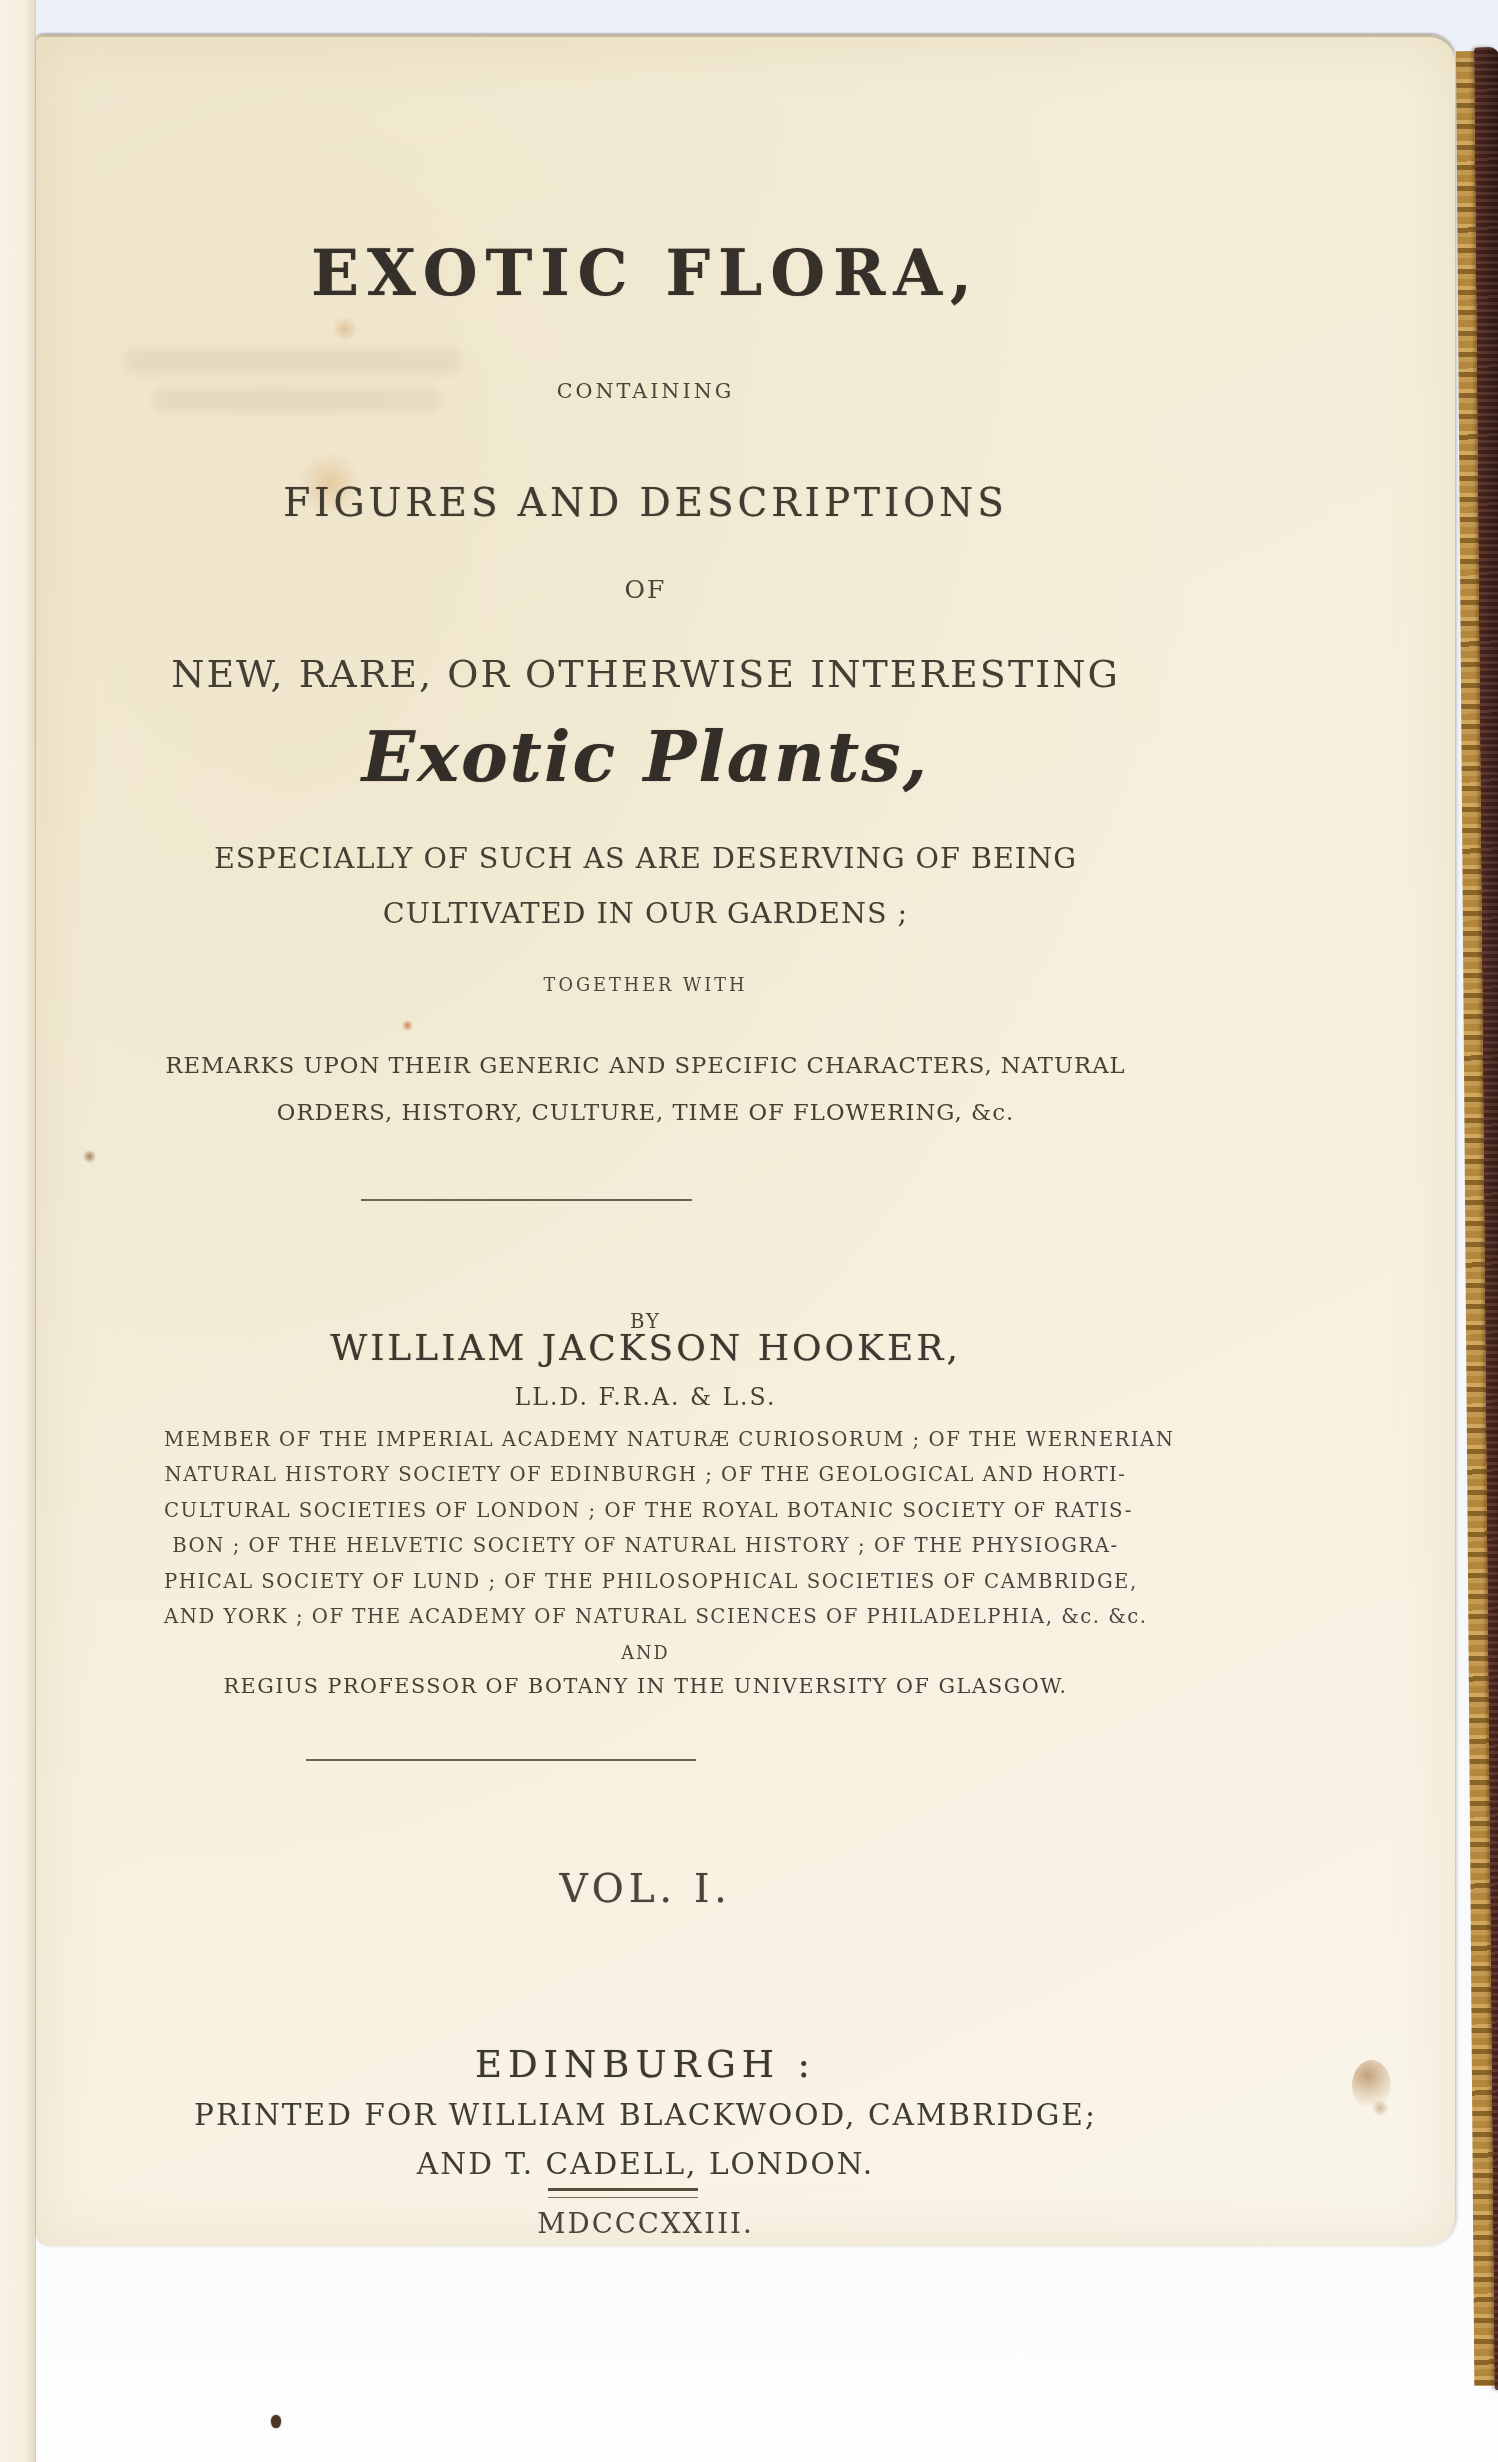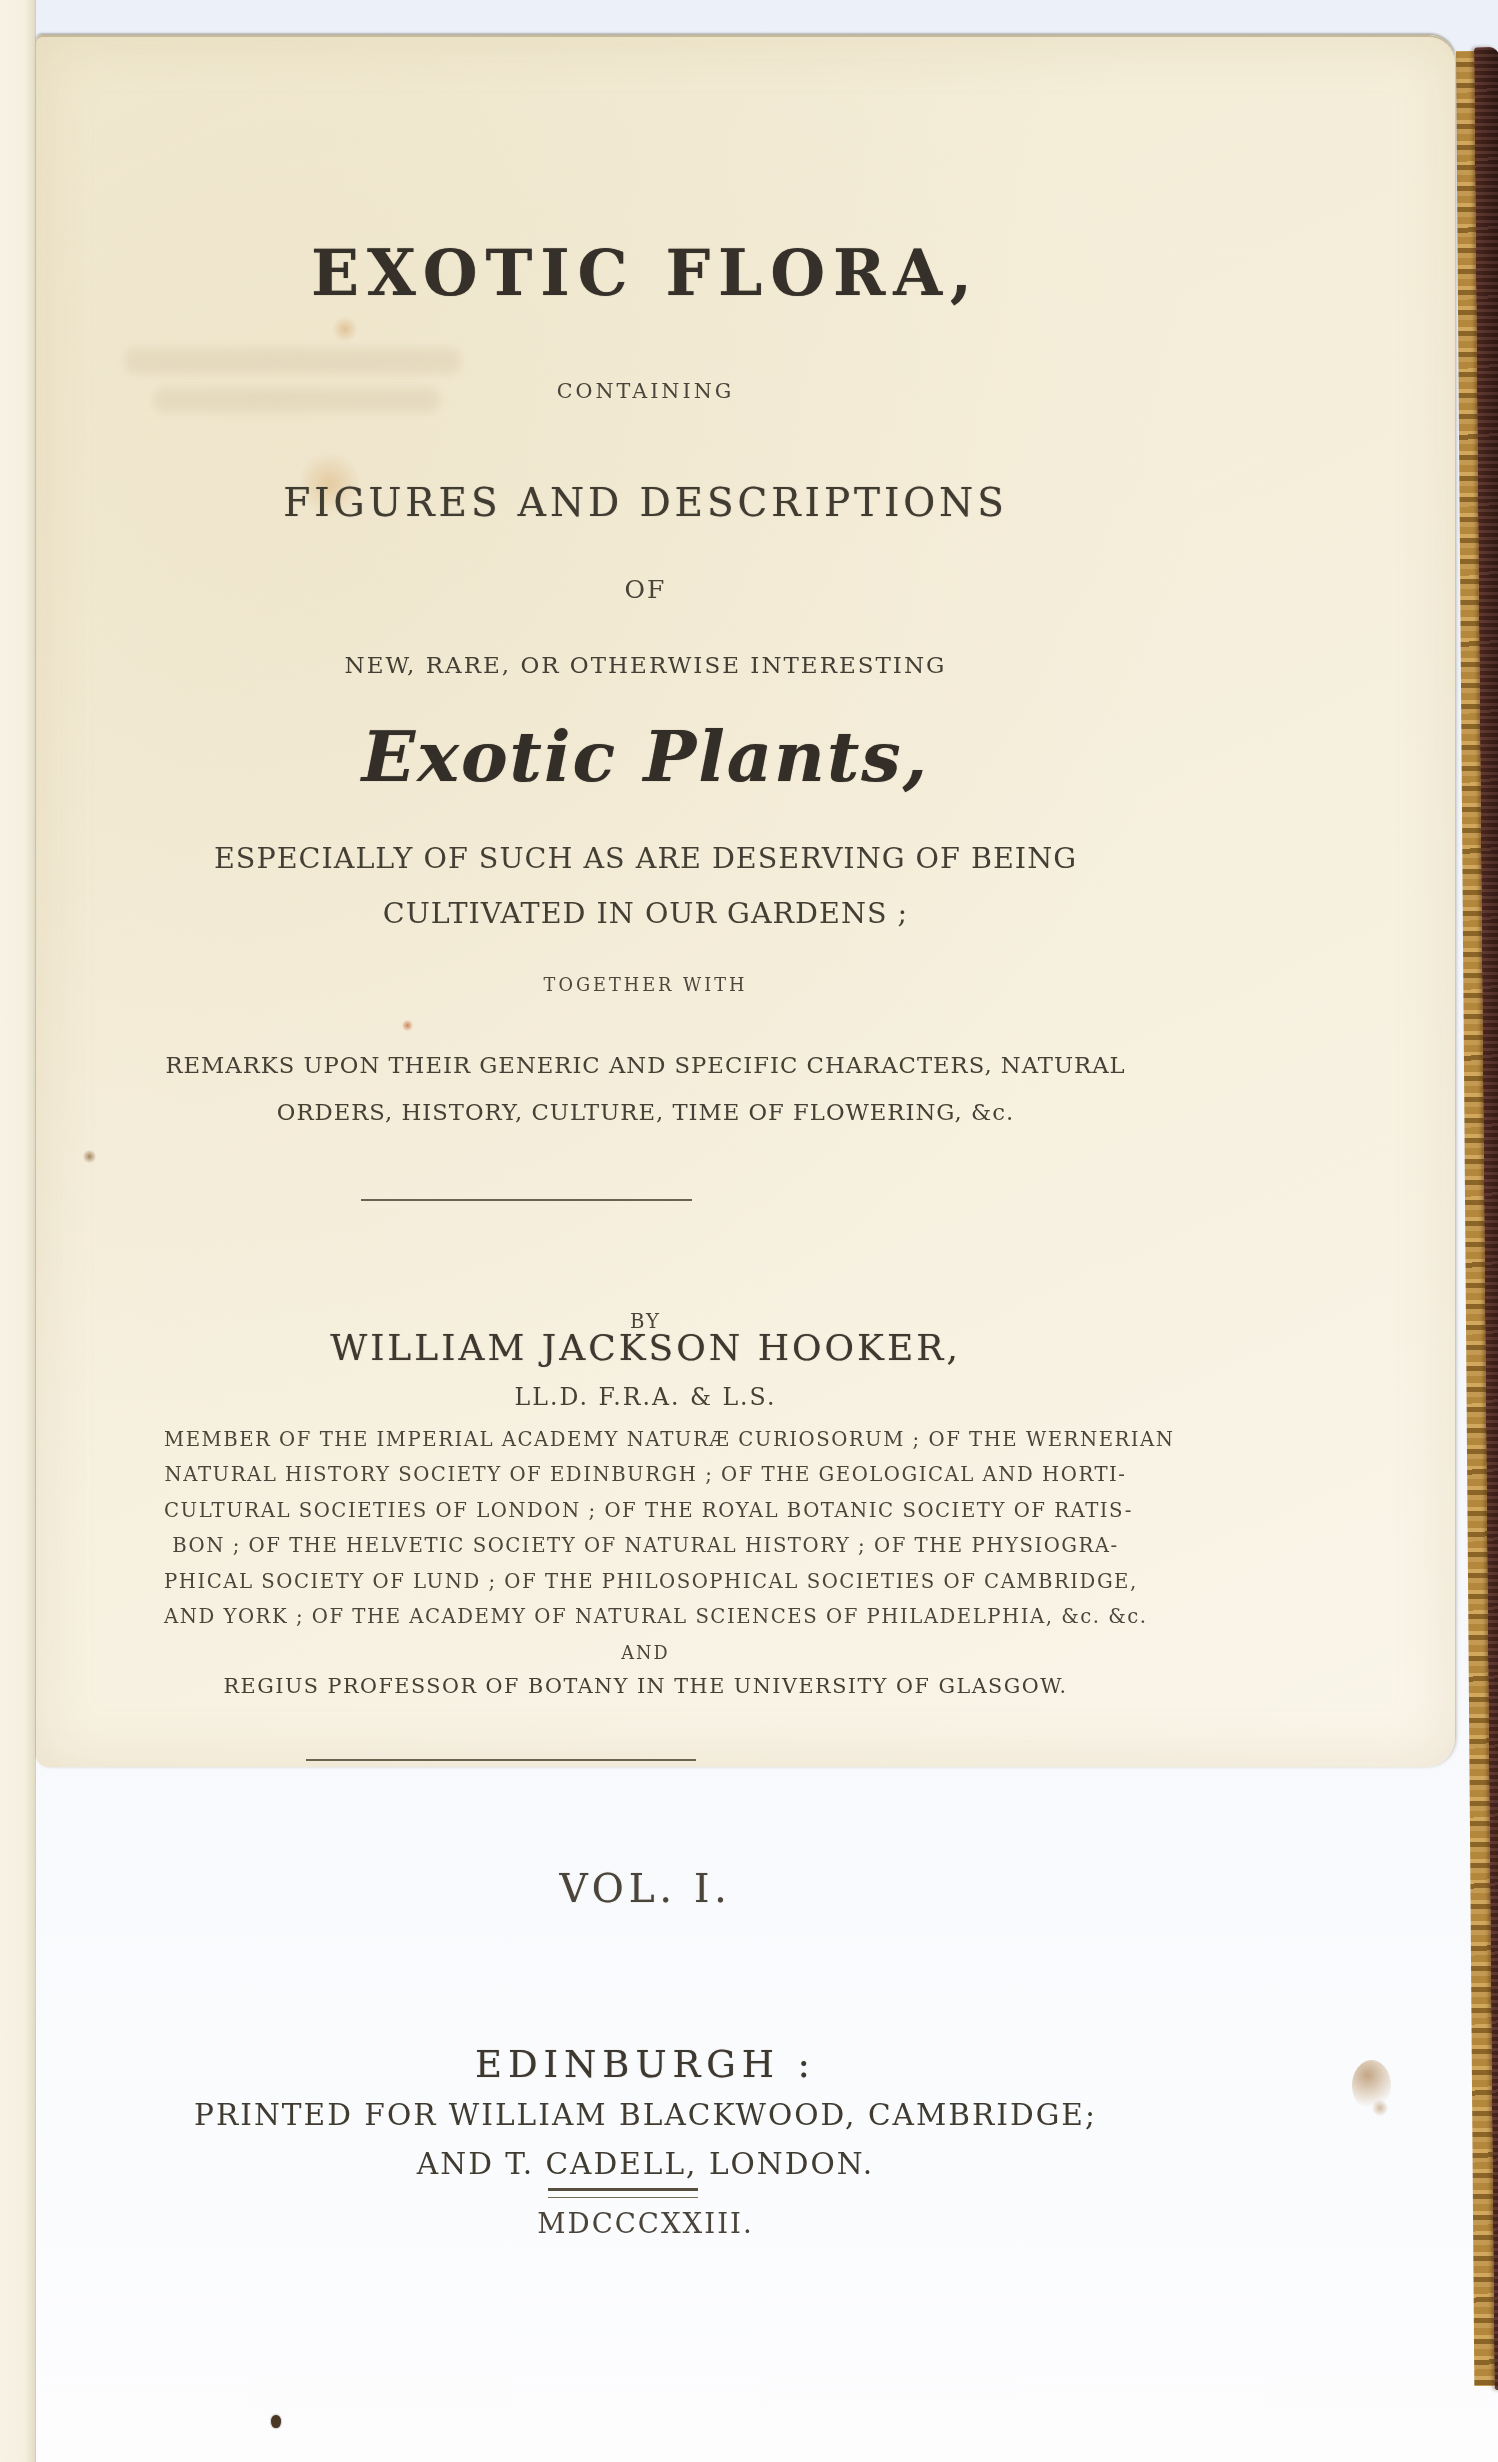--- a/index.html
+++ b/index.html
@@ -27,36 +27,36 @@
     transform:rotate(-0.5deg);transform-origin:top right;
     background:
       repeating-linear-gradient(180deg,rgba(255,255,255,0.06) 0 3px,rgba(0,0,0,0.18) 3px 6.9px),
       linear-gradient(90deg,#5a2f25 0%,#46241c 45%,#351a14 100%);
     border-radius:3.9px 9.9px 9.9px 3.9px;
     box-shadow:-2px 0 3.9px rgba(60,30,15,0.4);
     z-index:1;
   }
   
   .page{
-    position:absolute;left:36px;top:35px;width:1419px;height:1732px;
+    position:absolute;left:36px;top:35px;width:1419px;height:2211px;
     background:
       radial-gradient(ellipse at 18% 25%, rgba(215,195,150,0.18), rgba(0,0,0,0) 55%),
       linear-gradient(155deg,#f2ebd4 0%,#f5eeda 35%,#f7f1e1 70%,#faf5ea 100%);
     border-radius:5.9px 25.6px 29.6px 11.8px;
     box-shadow:inset 0 0 59px rgba(190,168,118,0.22), inset 0 2px 0 #c9bd9d, 0 -2px 2px rgba(90,80,60,0.35), 2px 0 3px rgba(120,100,70,0.25);
     z-index:2;
   }
   .textcol{position:absolute;left:128px;top:0;width:963px;}
   .line{position:absolute;left:0;width:100%;text-align:center;color:#3f3a30;white-space:nowrap;}
   .soft{text-shadow:0 0 1px rgba(70,60,45,0.55);}
   .t-title      {top:201px; font-size:63px; font-weight:bold; letter-spacing:7.9px;  color:#35312a;}
   .t-containing {top:344px; font-size:20.7px; letter-spacing:3px;  color:#4a443a;}
   .t-figures    {top:445px; font-size:39px; letter-spacing:3.9px;  color:#413c32;}
   .t-of         {top:540px; font-size:25px; letter-spacing:2px;  color:#4a443a;}
-  .t-newrare    {top:617px; font-size:23px; letter-spacing:2px;  color:#443f35;}
+  .t-newrare    {top:617px; font-size:38px; letter-spacing:2px;  color:#443f35;}
   .t-plants     {top:680px; font-size:70px; font-weight:bold; font-style:italic; letter-spacing:2px; color:#332f28;text-align:center;}
   .t-esp1       {top:806px; font-size:28.6px; letter-spacing:1px;  color:#443f35;}
   .t-esp2       {top:861px; font-size:28.6px; letter-spacing:1px;  color:#443f35;}
   .t-together   {top:940px; font-size:17.7px; letter-spacing:3px;  color:#4c463c;}
   .t-remarks1   {top:1017px;font-size:22.7px; letter-spacing:1px;  color:#464136;}
   .t-remarks2   {top:1064px;font-size:22.7px; letter-spacing:1px;  color:#464136;}
   .t-by         {top:1229px;font-size:19.7px; letter-spacing:2px;  color:#4a443a;margin-top:46px;}
   .t-hooker     {top:1292px;font-size:36px; letter-spacing:3px;  color:#3e3930;}
   .t-degrees    {top:1348px;font-size:23.6px; letter-spacing:2px;  color:#464136;}
   .t-cred       {font-size:19.7px; letter-spacing:1.5px; color:#4b463b;}

